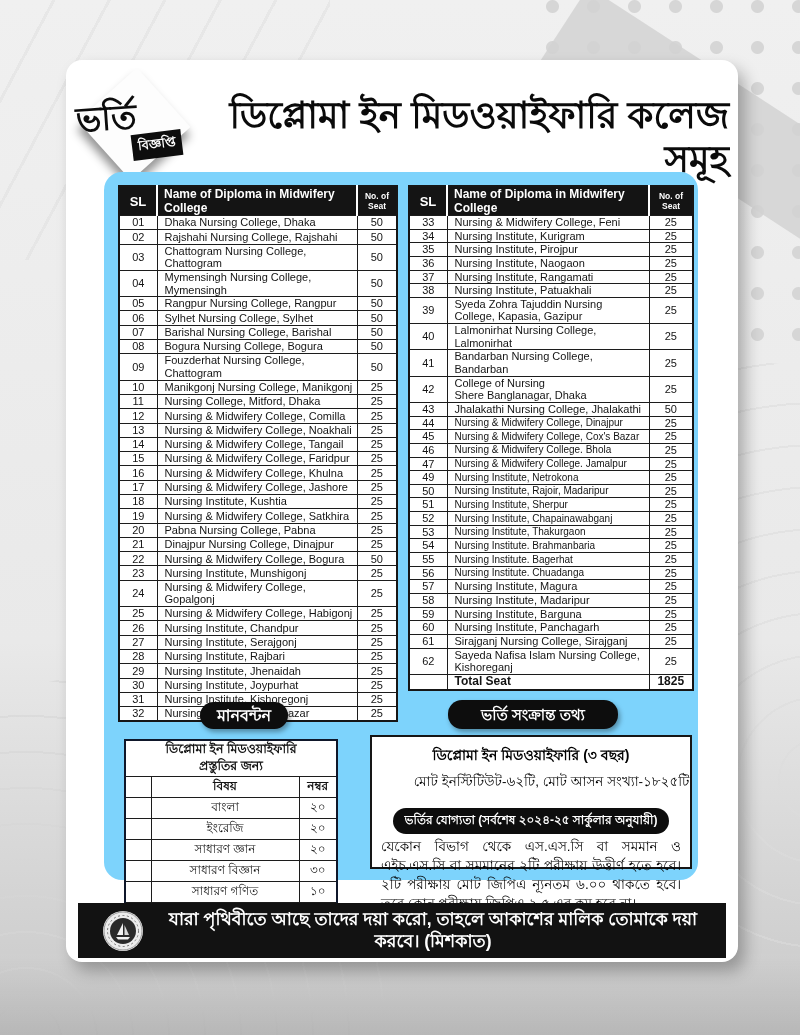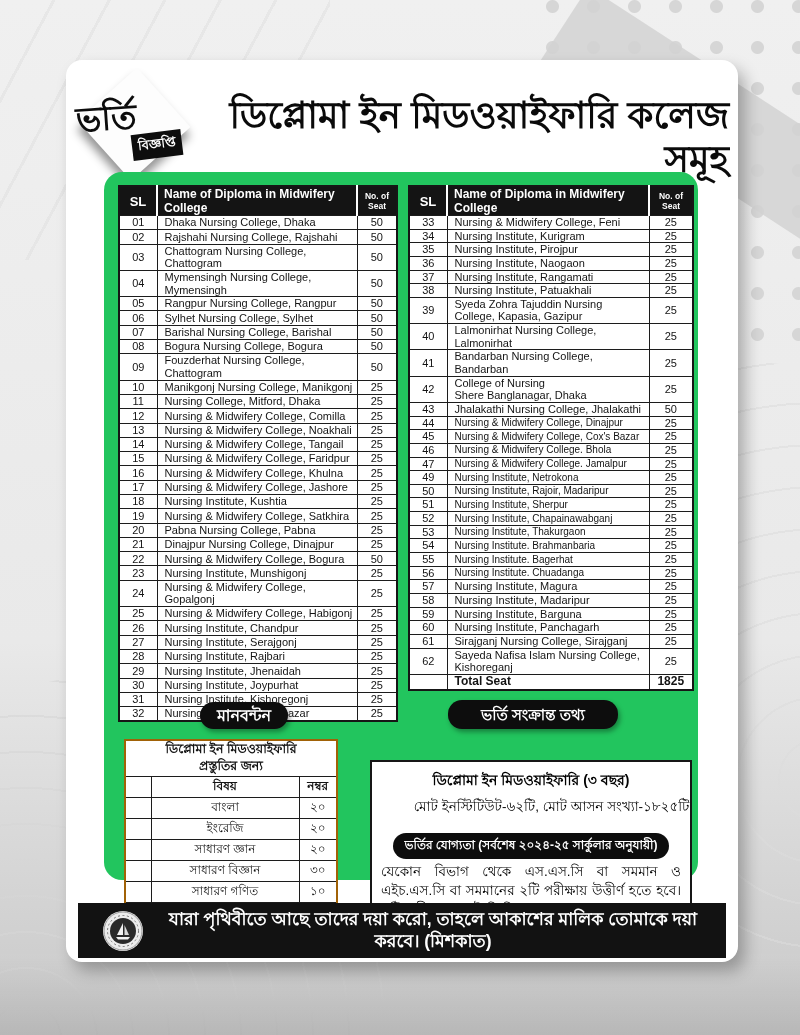--- a/index.html
+++ b/index.html
@@ -37,21 +37,21 @@
     transform: rotate(48deg); box-shadow: 6px 6px 10px rgba(0,0,0,.42); }
   .badge-word { position:absolute; left:4px; top:16px; font-size:34px; font-weight:bold; color:#0c0c0c;
     transform: rotate(-4deg); }
   .badge-sub { position:absolute; left:60px; top:56px; background:#0d0d0d; color:#fff; font-size:13px;
     font-weight:bold; padding:2px 6px 3px; transform: rotate(-7deg); }
   .main-title { position:absolute; left:118px; top:34px; width:545px; text-align:right;
     font-size:37px; font-weight:bold; color:#0a0a0a; line-height:1.2; }
 
   
   .panel { position:absolute; left:38px; top:112px; width:594px; height:708px;
-    background:#22c55e; border-radius:18px; }
+    background:#7dd3fc; border-radius:18px; }
 
   
   table.college-table { position:absolute; border-collapse:collapse; background:#fff;
     border:2px solid #161616; table-layout:fixed; }
   #ltable { left:14px; top:13px; width:278px; }
   #rtable { left:304px; top:13px; width:284px; }
   .college-table th { background:#141414; color:#fff; font-weight:bold; height:21px; padding:0 2px; }
   .college-table th + th { border-left:2px solid #fff; }
   .th-sl   { font-size:13px; }
   .th-name { font-size:12px; text-align:left; padding-left:6px !important; }
@@ -67,31 +67,31 @@
   .total-row td { font-weight:bold; font-size:12px; height:16px; }
 
   
   .section-badge { position:absolute; background:#0d0d0d; color:#fff; font-weight:bold;
     text-align:center; border-radius:14px; box-shadow:2px 3px 5px rgba(0,0,0,.35); }
   #marks-badge { left:96px; top:530px; width:88px; height:27px; font-size:16px; line-height:27px; }
   #info-badge  { left:344px; top:528px; width:170px; height:29px; font-size:15px; line-height:29px; }
 
   
   .marks-table { position:absolute; left:20px; top:567px; width:212px; border-collapse:collapse;
-    background:#fff; border:2px solid #a16207; table-layout:fixed; }
+    background:#fff; border:2px solid #0f172a; table-layout:fixed; }
   .marks-table td { border:1px solid #1c1c1c; font-size:12px; color:#141414; text-align:center; }
   .marks-caption td { height:36px; font-weight:bold; font-size:12.5px; line-height:1.35; }
   .marks-head td { font-weight:bold; height:16px; font-size:12px; }
   .marks-table tbody td { height:14px; }
   .marks-total td { font-weight:bold; font-size:13px; height:16px; }
   .mc-empty { width:26px; }
   .mc-marks { width:38px; }
 
   
-  .info-box { position:absolute; left:266px; top:588px; width:322px; height:162px; background:#fff;
+  .info-box { position:absolute; left:266px; top:563px; width:322px; height:134px; background:#fff;
     border:2px solid #161616; text-align:center; }
   .info-line1 { font-weight:bold; font-size:14px; margin-top:7px; }
   .info-line2 { font-size:13.5px; margin-top:3px;padding-left:41px; }
   .info-pill { display:inline-block; background:#0d0d0d; color:#fff; border-radius:13px;
     font-size:12px; font-weight:bold; padding:3px 12px; margin-top:14px; }
   .info-para { font-size:13.5px; text-align:justify; padding:4px 9px 0; line-height:1.4; }
 
   
   .footer { position:absolute; left:12px; top:843px; width:648px; height:55px; background:#121212;
     display:flex; align-items:center; }

